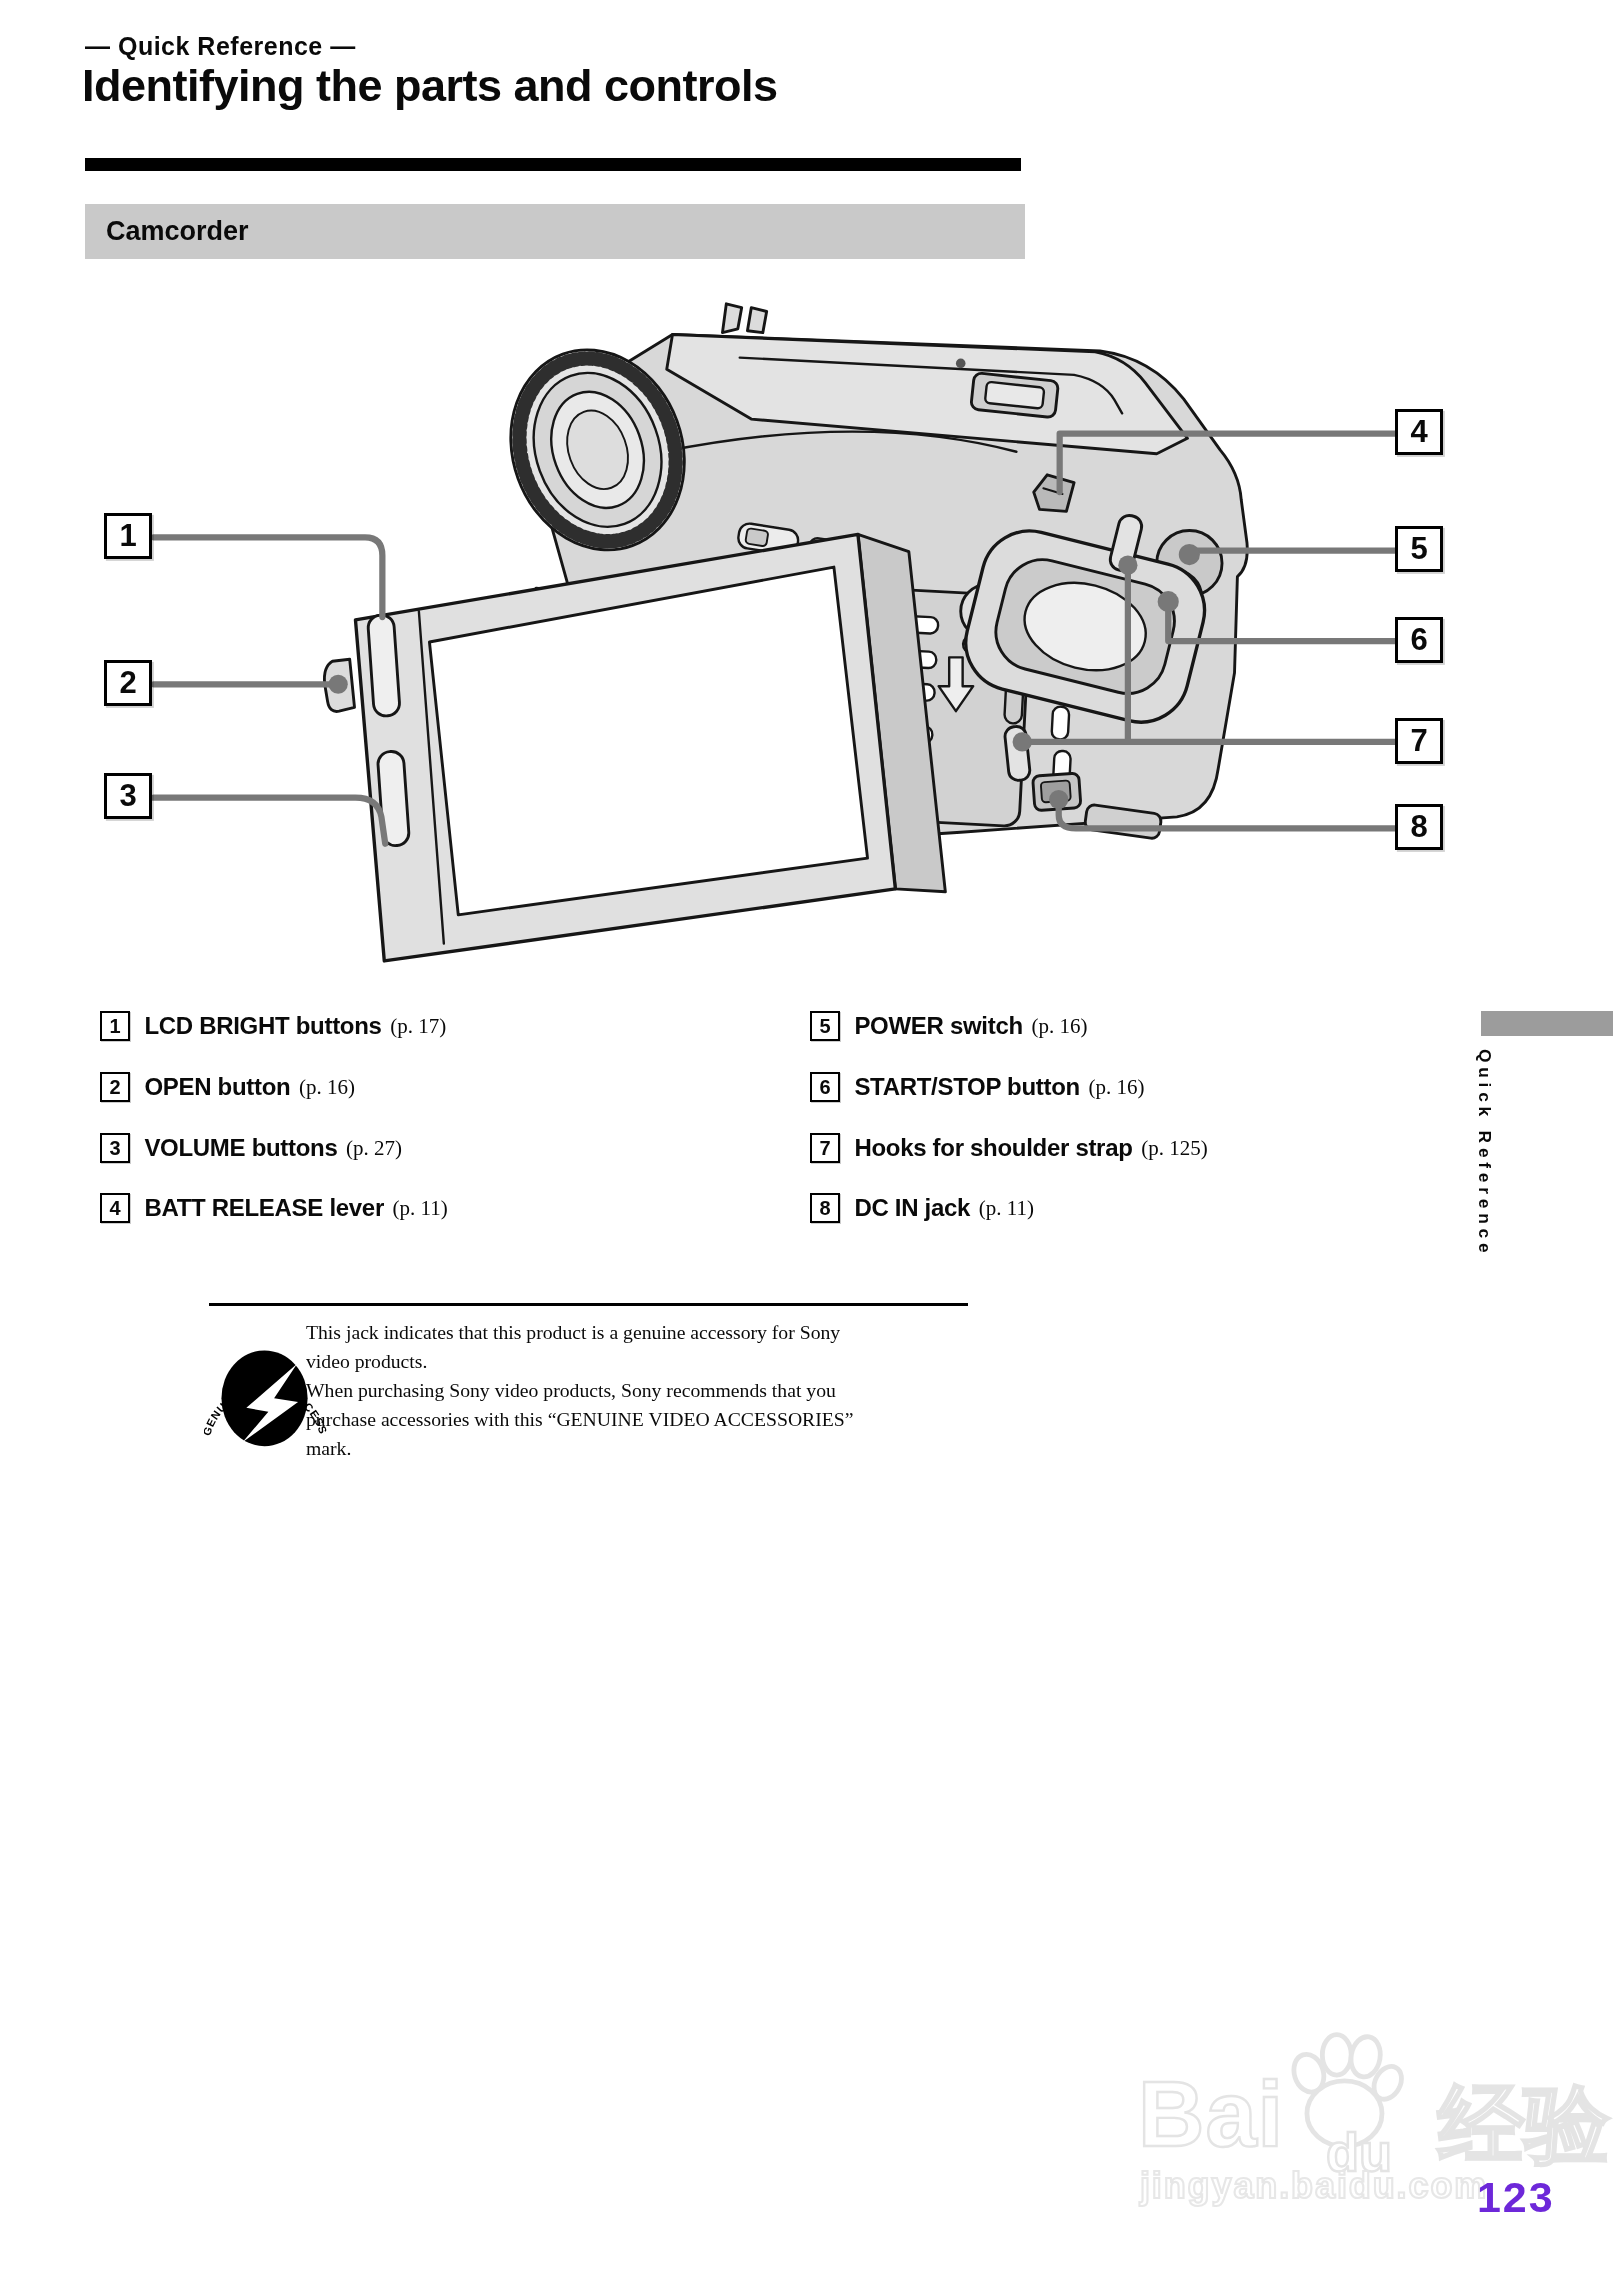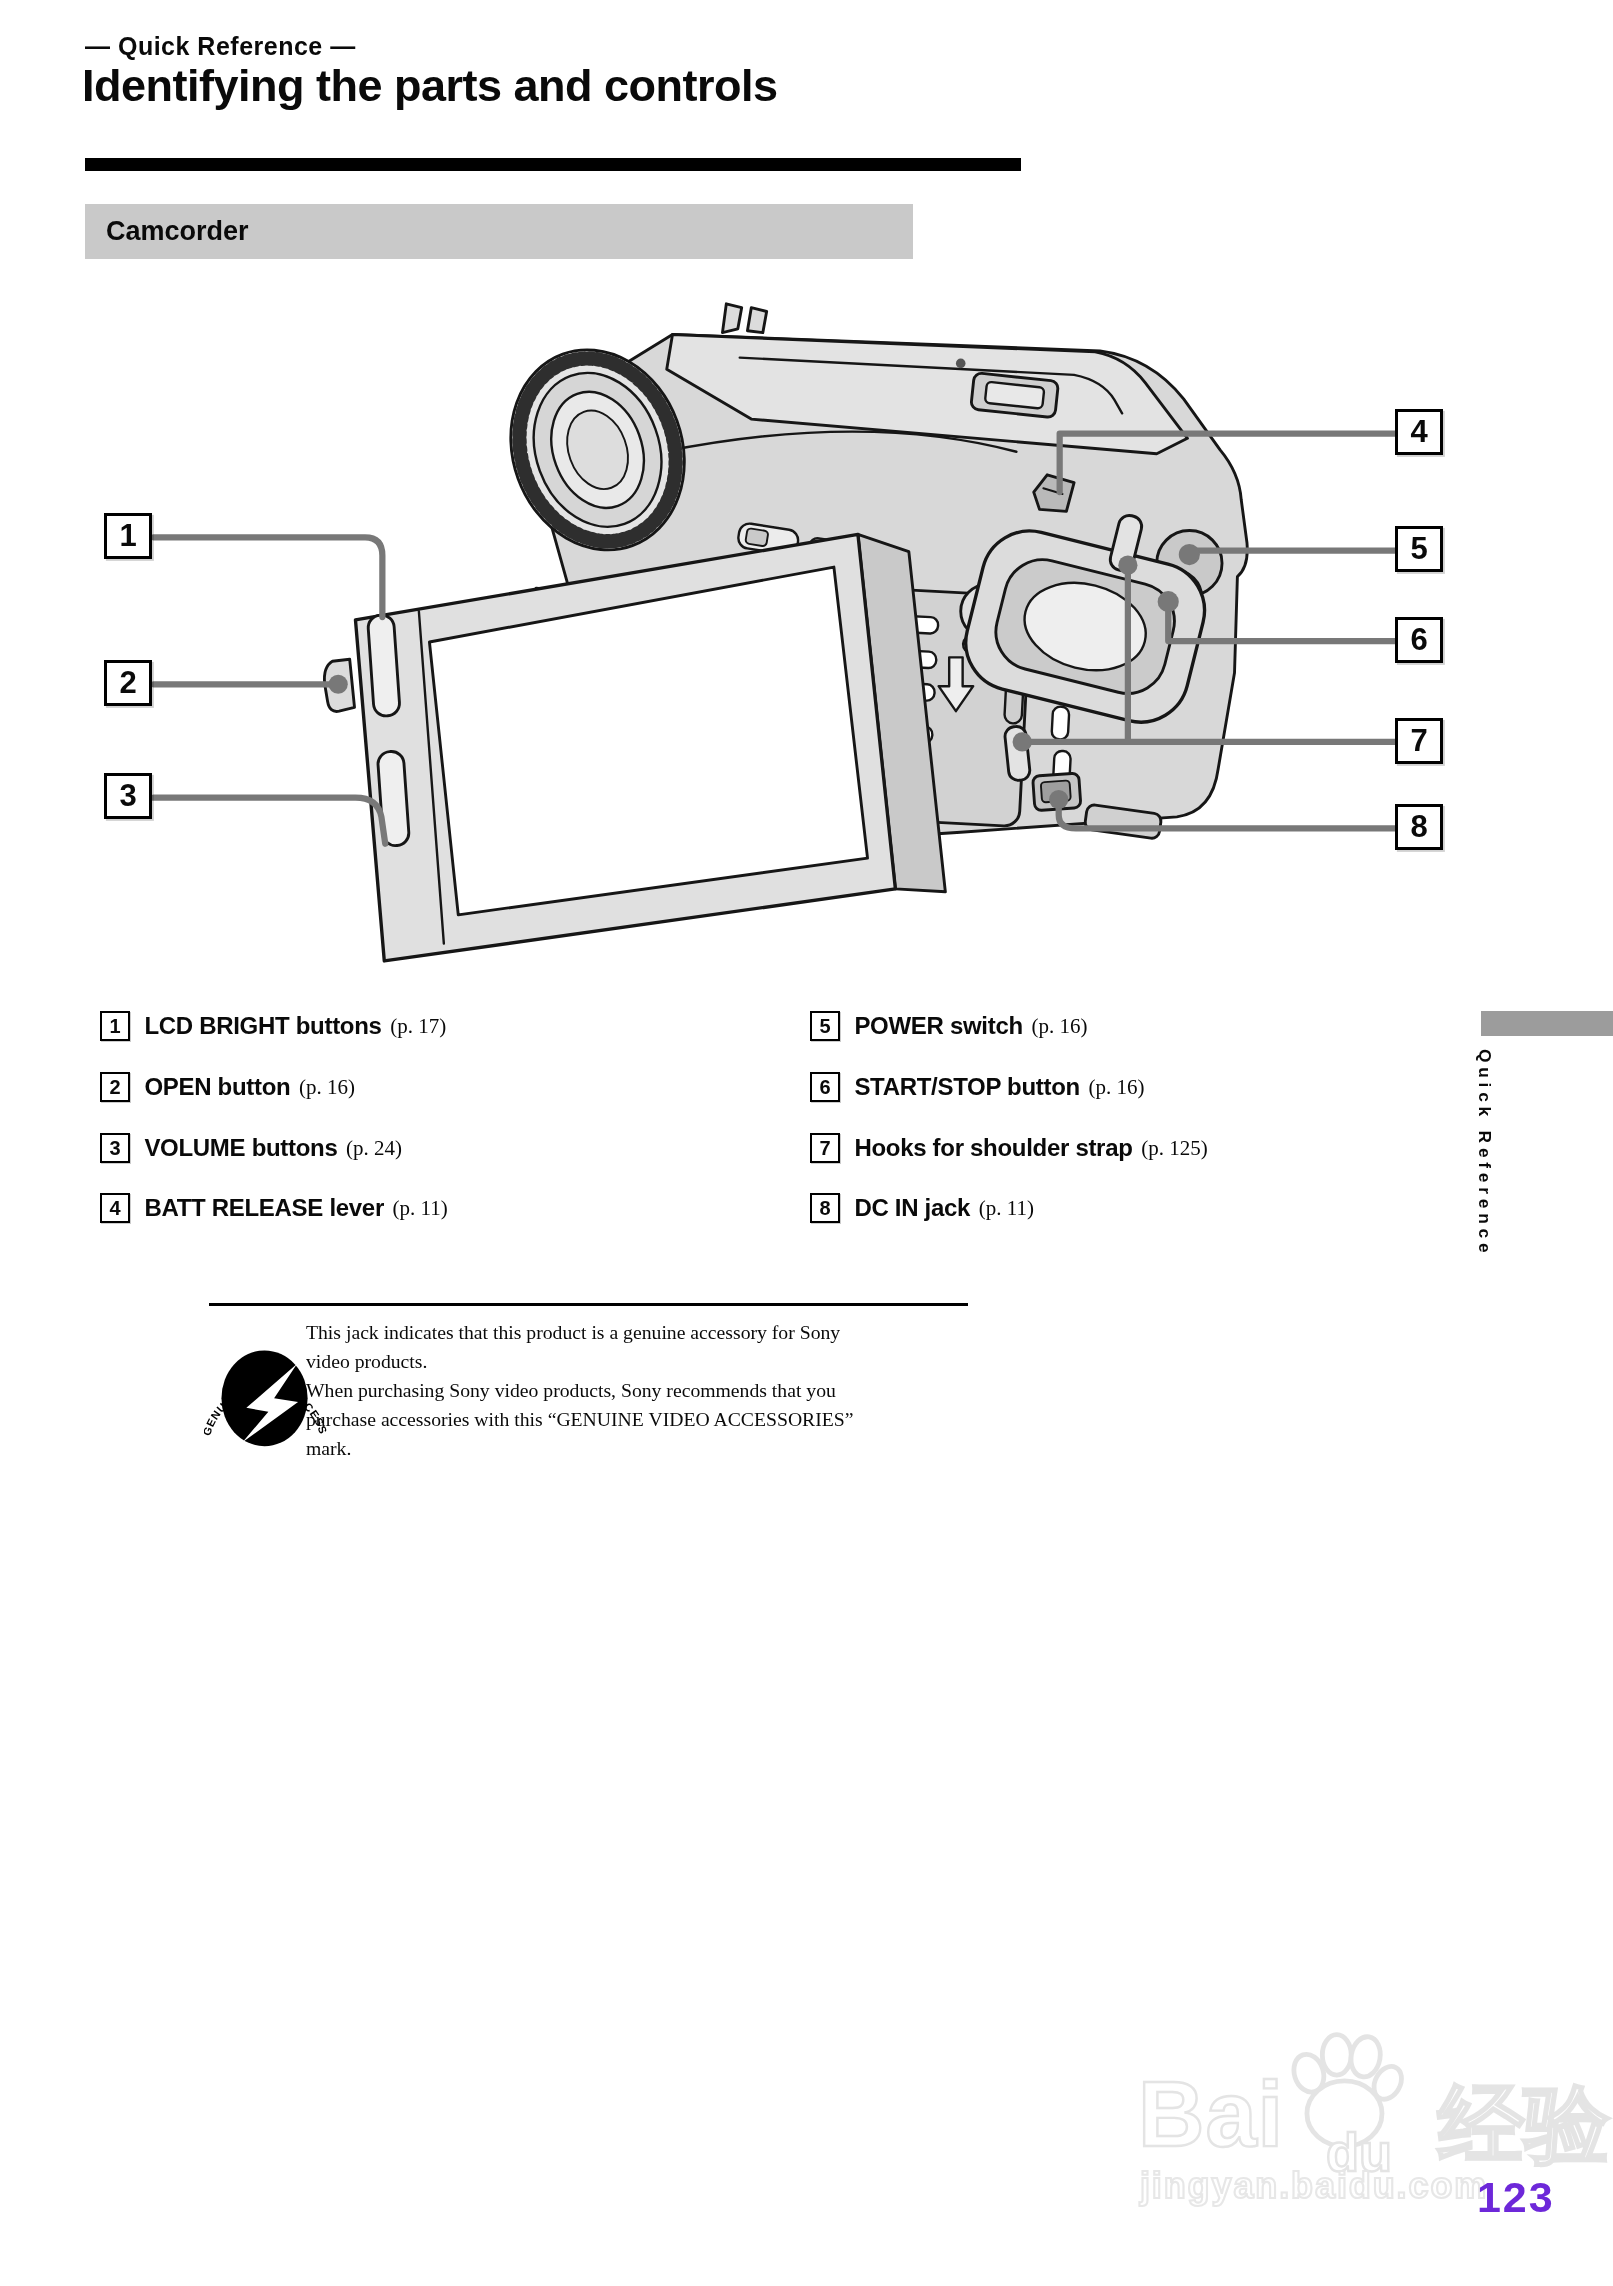--- a/index.html
+++ b/index.html
@@ -5,21 +5,21 @@
   html,body{margin:0;padding:0;background:#ffffff;}
   .page{
     position:relative;width:1614px;height:2286px;background:#ffffff;overflow:hidden;
     font-family:"Liberation Sans",sans-serif;color:#0a0a0a;
   }
   
   .eyebrow{position:absolute;left:85px;top:32px;font-size:25px;font-weight:bold;letter-spacing:0.5px;}
   .title{position:absolute;left:82px;top:60px;font-size:45px;font-weight:bold;letter-spacing:-0.5px;}
   .title-rule{position:absolute;left:85px;top:158px;width:936px;height:13.4px;background:#000;}
   .section-bar{
-    position:absolute;left:85px;top:204px;width:828px;height:55px;background:#c9c9c9;
+    position:absolute;left:85px;top:204px;width:940px;height:55px;background:#c9c9c9;
     font-size:27px;font-weight:bold;line-height:55px;padding-left:21px;box-sizing:border-box;
   }
   
   .diagram-svg{position:absolute;left:0;top:0;width:1614px;height:990px;}
   .callout{
     position:absolute;width:42px;height:40px;background:#fff;border:3.8px solid #000;
     display:flex;align-items:center;justify-content:center;
     font-size:31px;font-weight:bold;box-shadow:1.9px 1.9px 0 rgba(0,0,0,.18);
   }
   
@@ -211,21 +211,21 @@
     <span class="part-page">(p. 17)</span>
   </div>
   <div class="part-row" style="left:100px;top:1072px;">
     <span class="part-num">2</span>
     <span class="part-label">OPEN button</span>
     <span class="part-page">(p. 16)</span>
   </div>
   <div class="part-row" style="left:100px;top:1133px;">
     <span class="part-num">3</span>
     <span class="part-label">VOLUME buttons</span>
-    <span class="part-page">(p. 24)</span>
+    <span class="part-page">(p. 27)</span>
   </div>
   <div class="part-row" style="left:100px;top:1193px;">
     <span class="part-num">4</span>
     <span class="part-label">BATT RELEASE lever</span>
     <span class="part-page">(p. 11)</span>
   </div>
 
   <div class="part-row" style="left:810px;top:1011px;">
     <span class="part-num">5</span>
     <span class="part-label">POWER switch</span>

